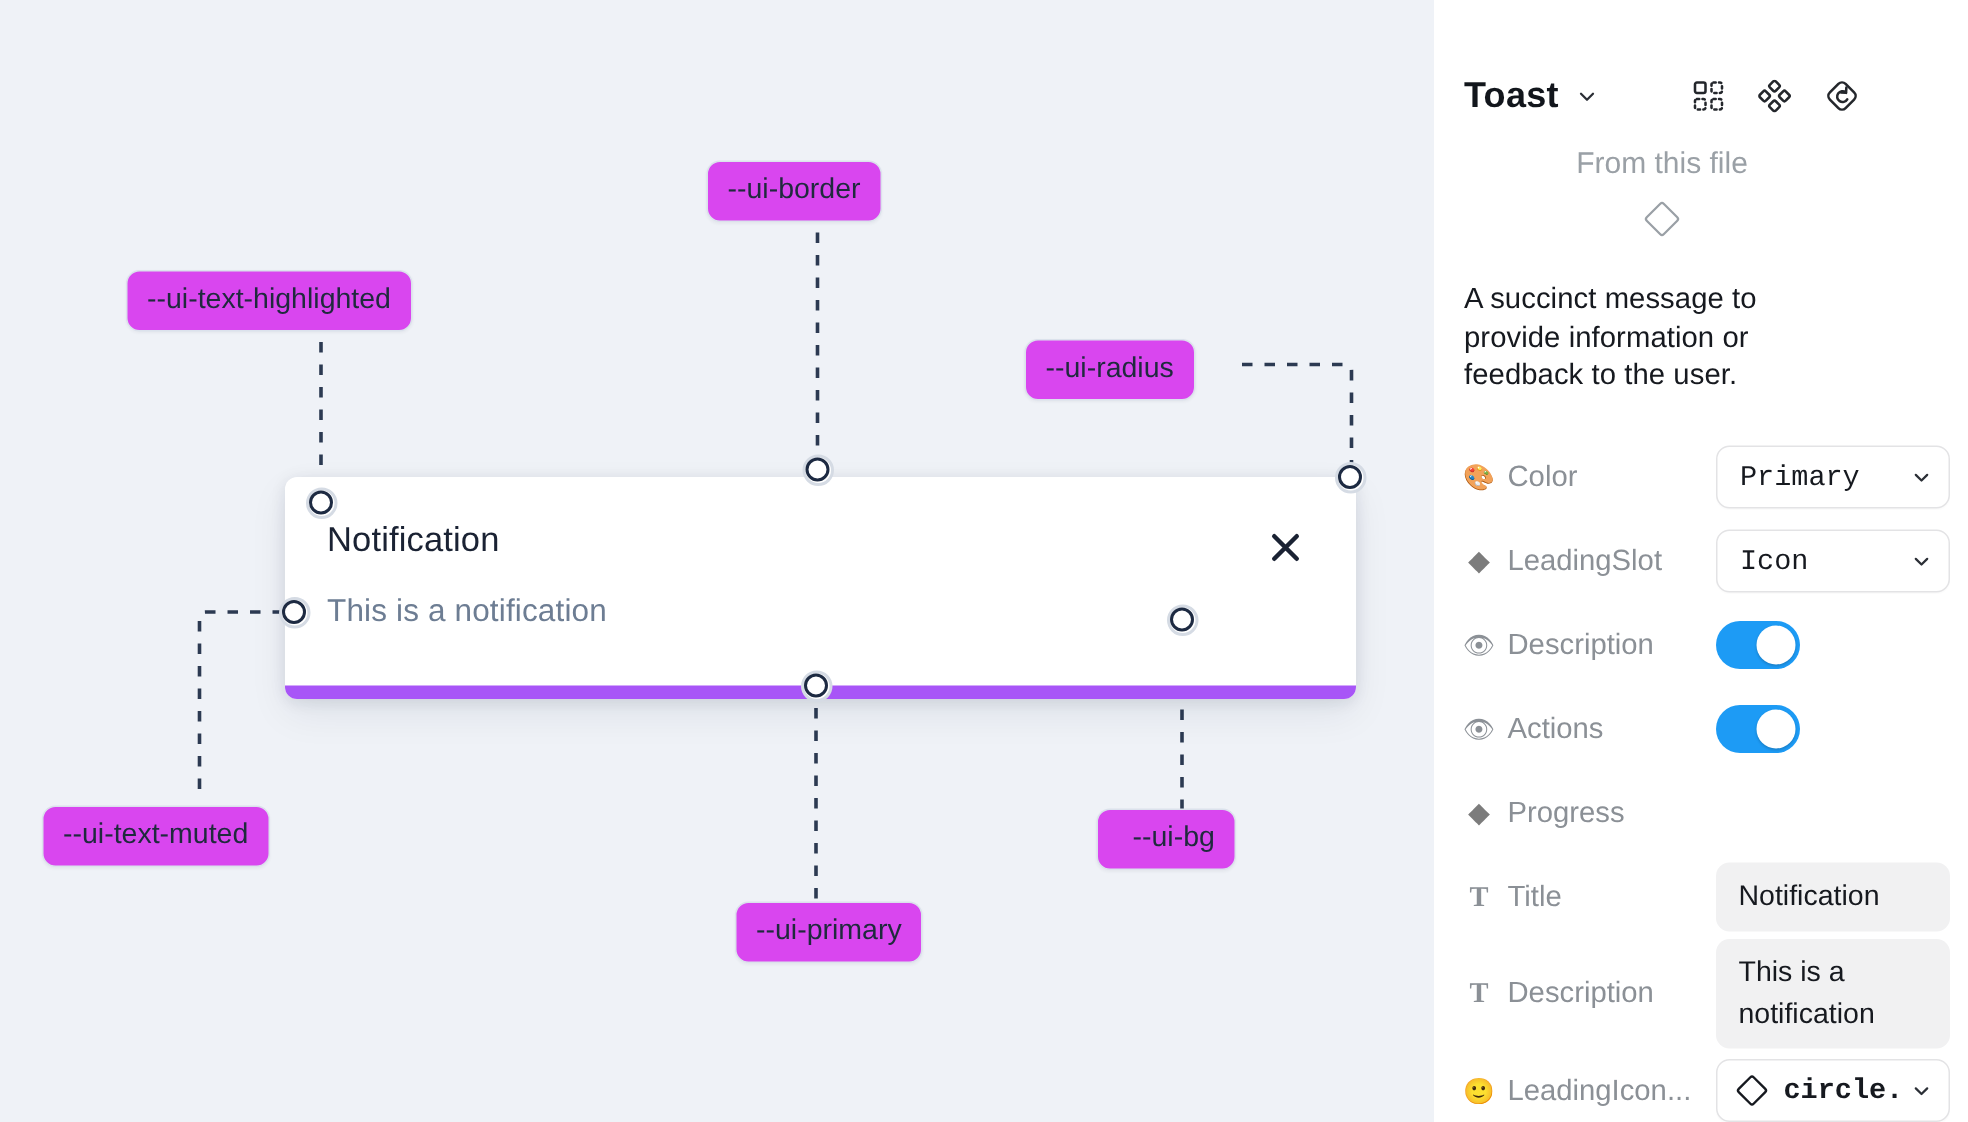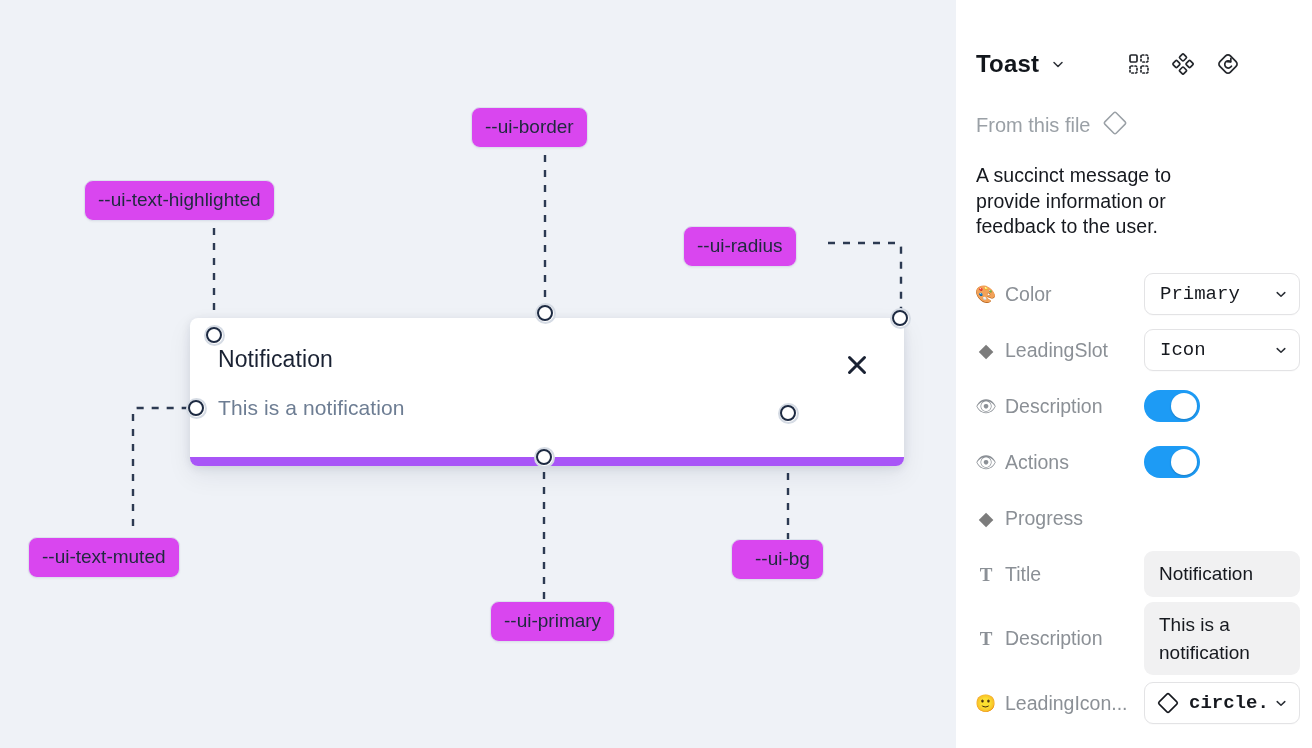--- a/index.html
+++ b/index.html
@@ -100,22 +100,22 @@
   .panel-title {
     font-size: 24px; font-weight: 700; color: #12161c;
     letter-spacing: .2px;
   }
   .caret-sm { margin-left: 12px; display: flex; align-items: center; cursor: pointer; }
   .head-icons { margin-left: auto; display: flex; align-items: center; gap: 22px; }
   .head-icon { display: flex; align-items: center; justify-content: center; cursor: pointer; }
 
   .fromfile {
     display: flex; align-items: center; gap: 12px;
-    margin-top: 20px;
-    font-size: 20px; color: #9aa0a6;
+    margin-top: 8px;
+    font-size: 20px; color: #9aa0a6; flex-direction: column;
   }
   .desc-block {
     margin-top: 22px;
     font-size: 19.5px; line-height: 1.32; color: #16191f;
     letter-spacing: .05px;
   }
 
   .props { margin-top: 26px; }
   .prop-row {
     display: flex; align-items: center;

